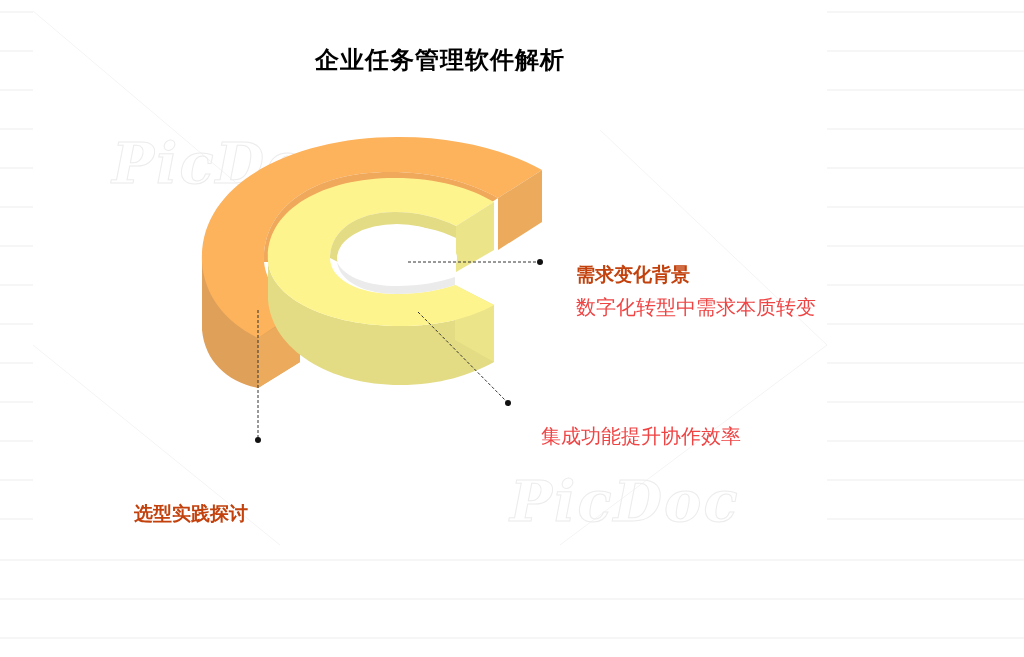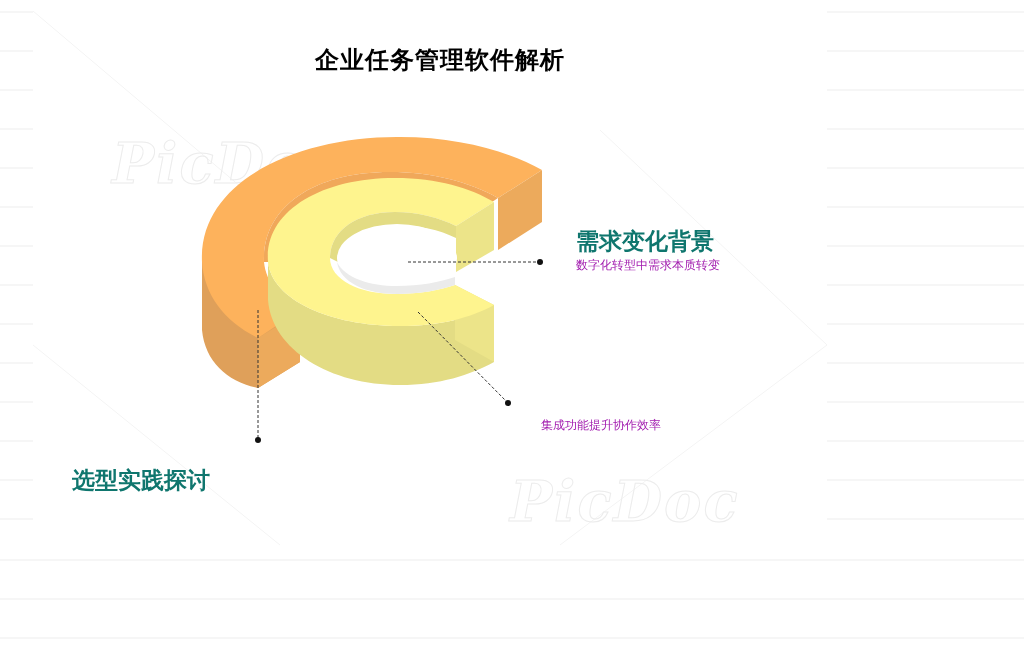--- a/index.html
+++ b/index.html
@@ -2,22 +2,22 @@
 <html><head>
 <meta charset="utf-8">
 <style>
   html, body { margin:0; padding:0; }
   body { width:1024px; height:657px; position:relative; overflow:hidden; background:#ffffff; font-family:"DejaVu Sans","Liberation Sans",sans-serif; }
   .bg-lines { position:absolute; inset:0; }
   .hline { position:absolute; height:2px; background:#f6f6f6; }
   .title { position:absolute; left:0; width:880px; top:44px; text-align:center; font-size:24px; font-weight:bold; color:#000000; letter-spacing:1px; }
   .diagram { position:absolute; left:0; top:0; }
   .label { position:absolute; }
-  .label .head { font-size:23px; font-weight:bold; color:#0f766e; white-space:nowrap; }
-  .label .sub { font-size:12px; color:#a21caf; white-space:nowrap; margin-top:0; }
+  .label .head { font-size:19px; font-weight:bold; color:#c2410c; white-space:nowrap;margin-top:36px; }
+  .label .sub { font-size:20px; color:#ef4444; white-space:nowrap; margin-top:6px; }
   .wm { position:absolute; font-family:"DejaVu Serif",serif; font-style:italic; font-weight:bold; font-size:56px; color:transparent; -webkit-text-stroke:1px #ececec; letter-spacing:2px; }
 </style>
 </head>
 <body>
 
 <div class="bg-lines">
   <div class="hline" style="left:0;width:33px;top:11px"></div>
   <div class="hline" style="left:827px;width:197px;top:11px"></div>
   <div class="hline" style="left:0;width:33px;top:50px"></div>
   <div class="hline" style="left:827px;width:197px;top:50px"></div>
@@ -109,15 +109,15 @@
 
 <div class="label" style="left:576px;top:226px;">
   <div class="head">需求变化背景</div>
   <div class="sub">数字化转型中需求本质转变</div>
 </div>
 
 <div class="label" style="left:541px;top:417px;">
   <div class="sub">集成功能提升协作效率</div>
 </div>
 
-<div class="label" style="left:72px;top:465px;width:176px;">
+<div class="label" style="left:72px;top:465px;text-align:right;width:176px;">
   <div class="head">选型实践探讨</div>
 </div>
 
 </body></html>

